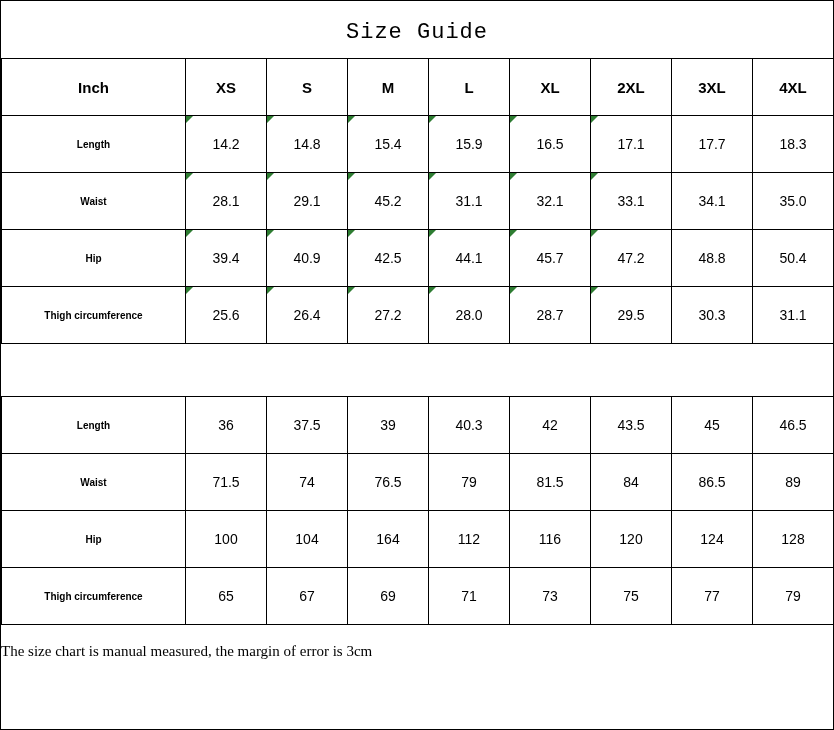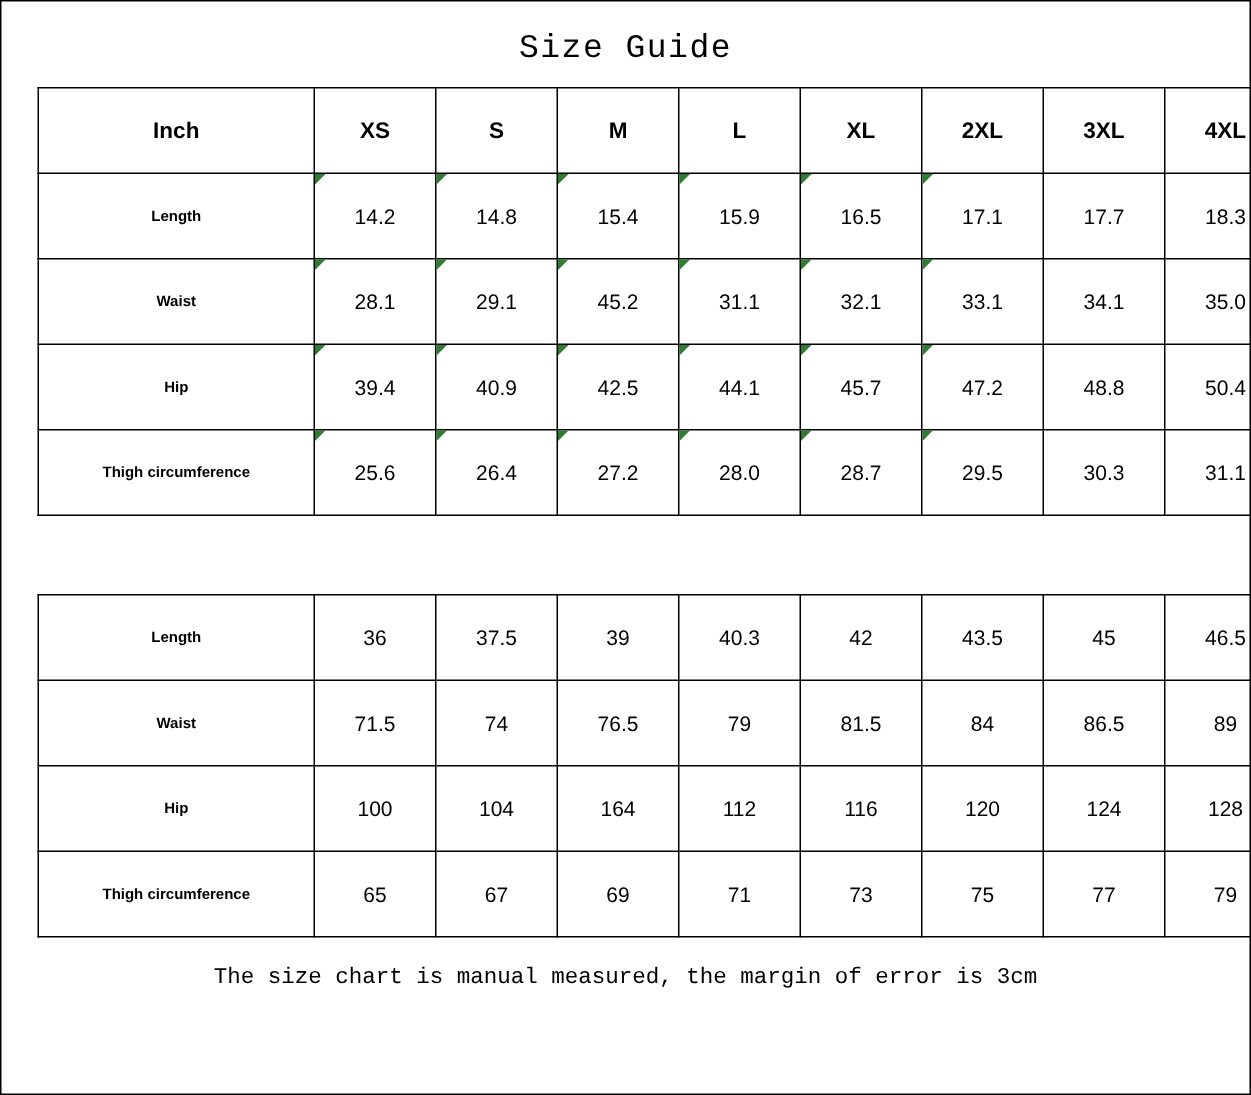--- a/index.html
+++ b/index.html
@@ -69,30 +69,29 @@
     height: 0;
     border-top: 7px solid #2e7d32;
     border-right: 7px solid transparent;
   }
   .spacer {
     height: 52px;
     width: 100%;
   }
   .footer {
     width: 100%;
-    text-align: center;
-    font-family: Liberation Mono, monospace;
+    text-align: left;
+    font-family: Liberation Serif, serif;
     font-size: 15px;
     padding-top: 18px;
     color: #000000;
     box-sizing: border-box;
   }
   .tables-wrap {
     padding: 0;
-    margin-left: 24px;
   }
 </style>
 </head>
 <body>
 
 <div class="page">
 
   <div class="title">Size Guide</div>
 
   <div class="tables-wrap">

